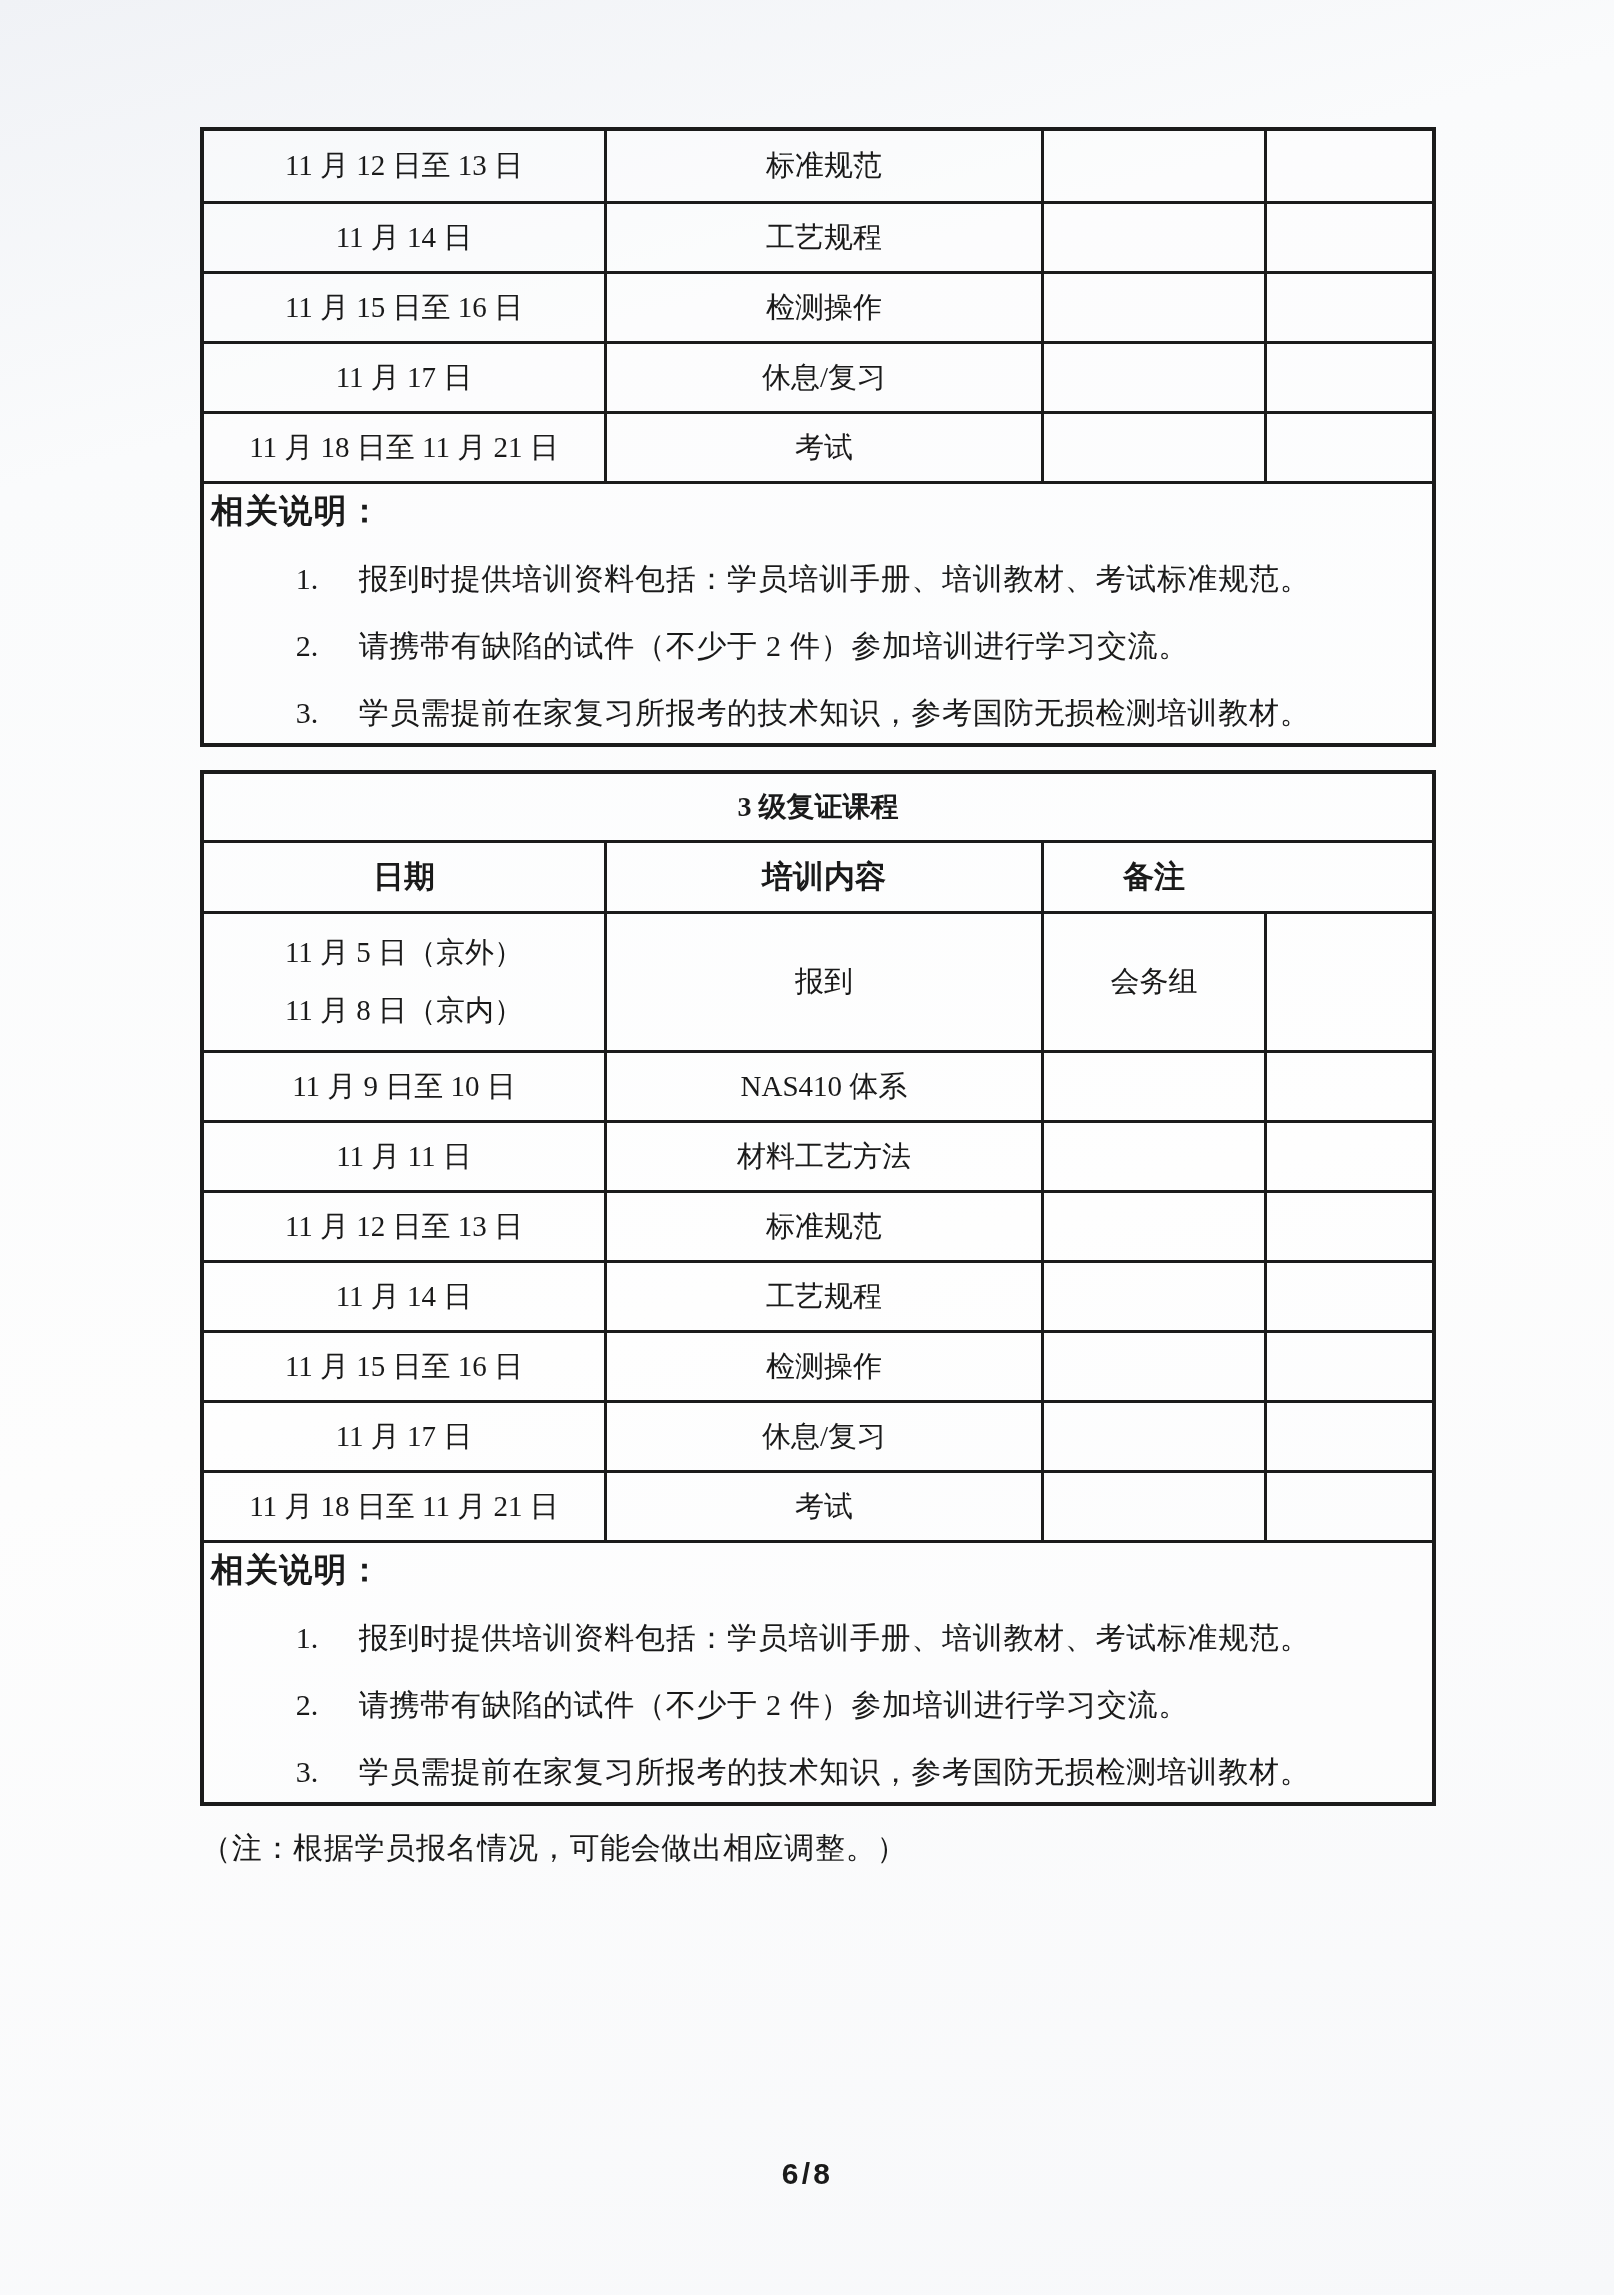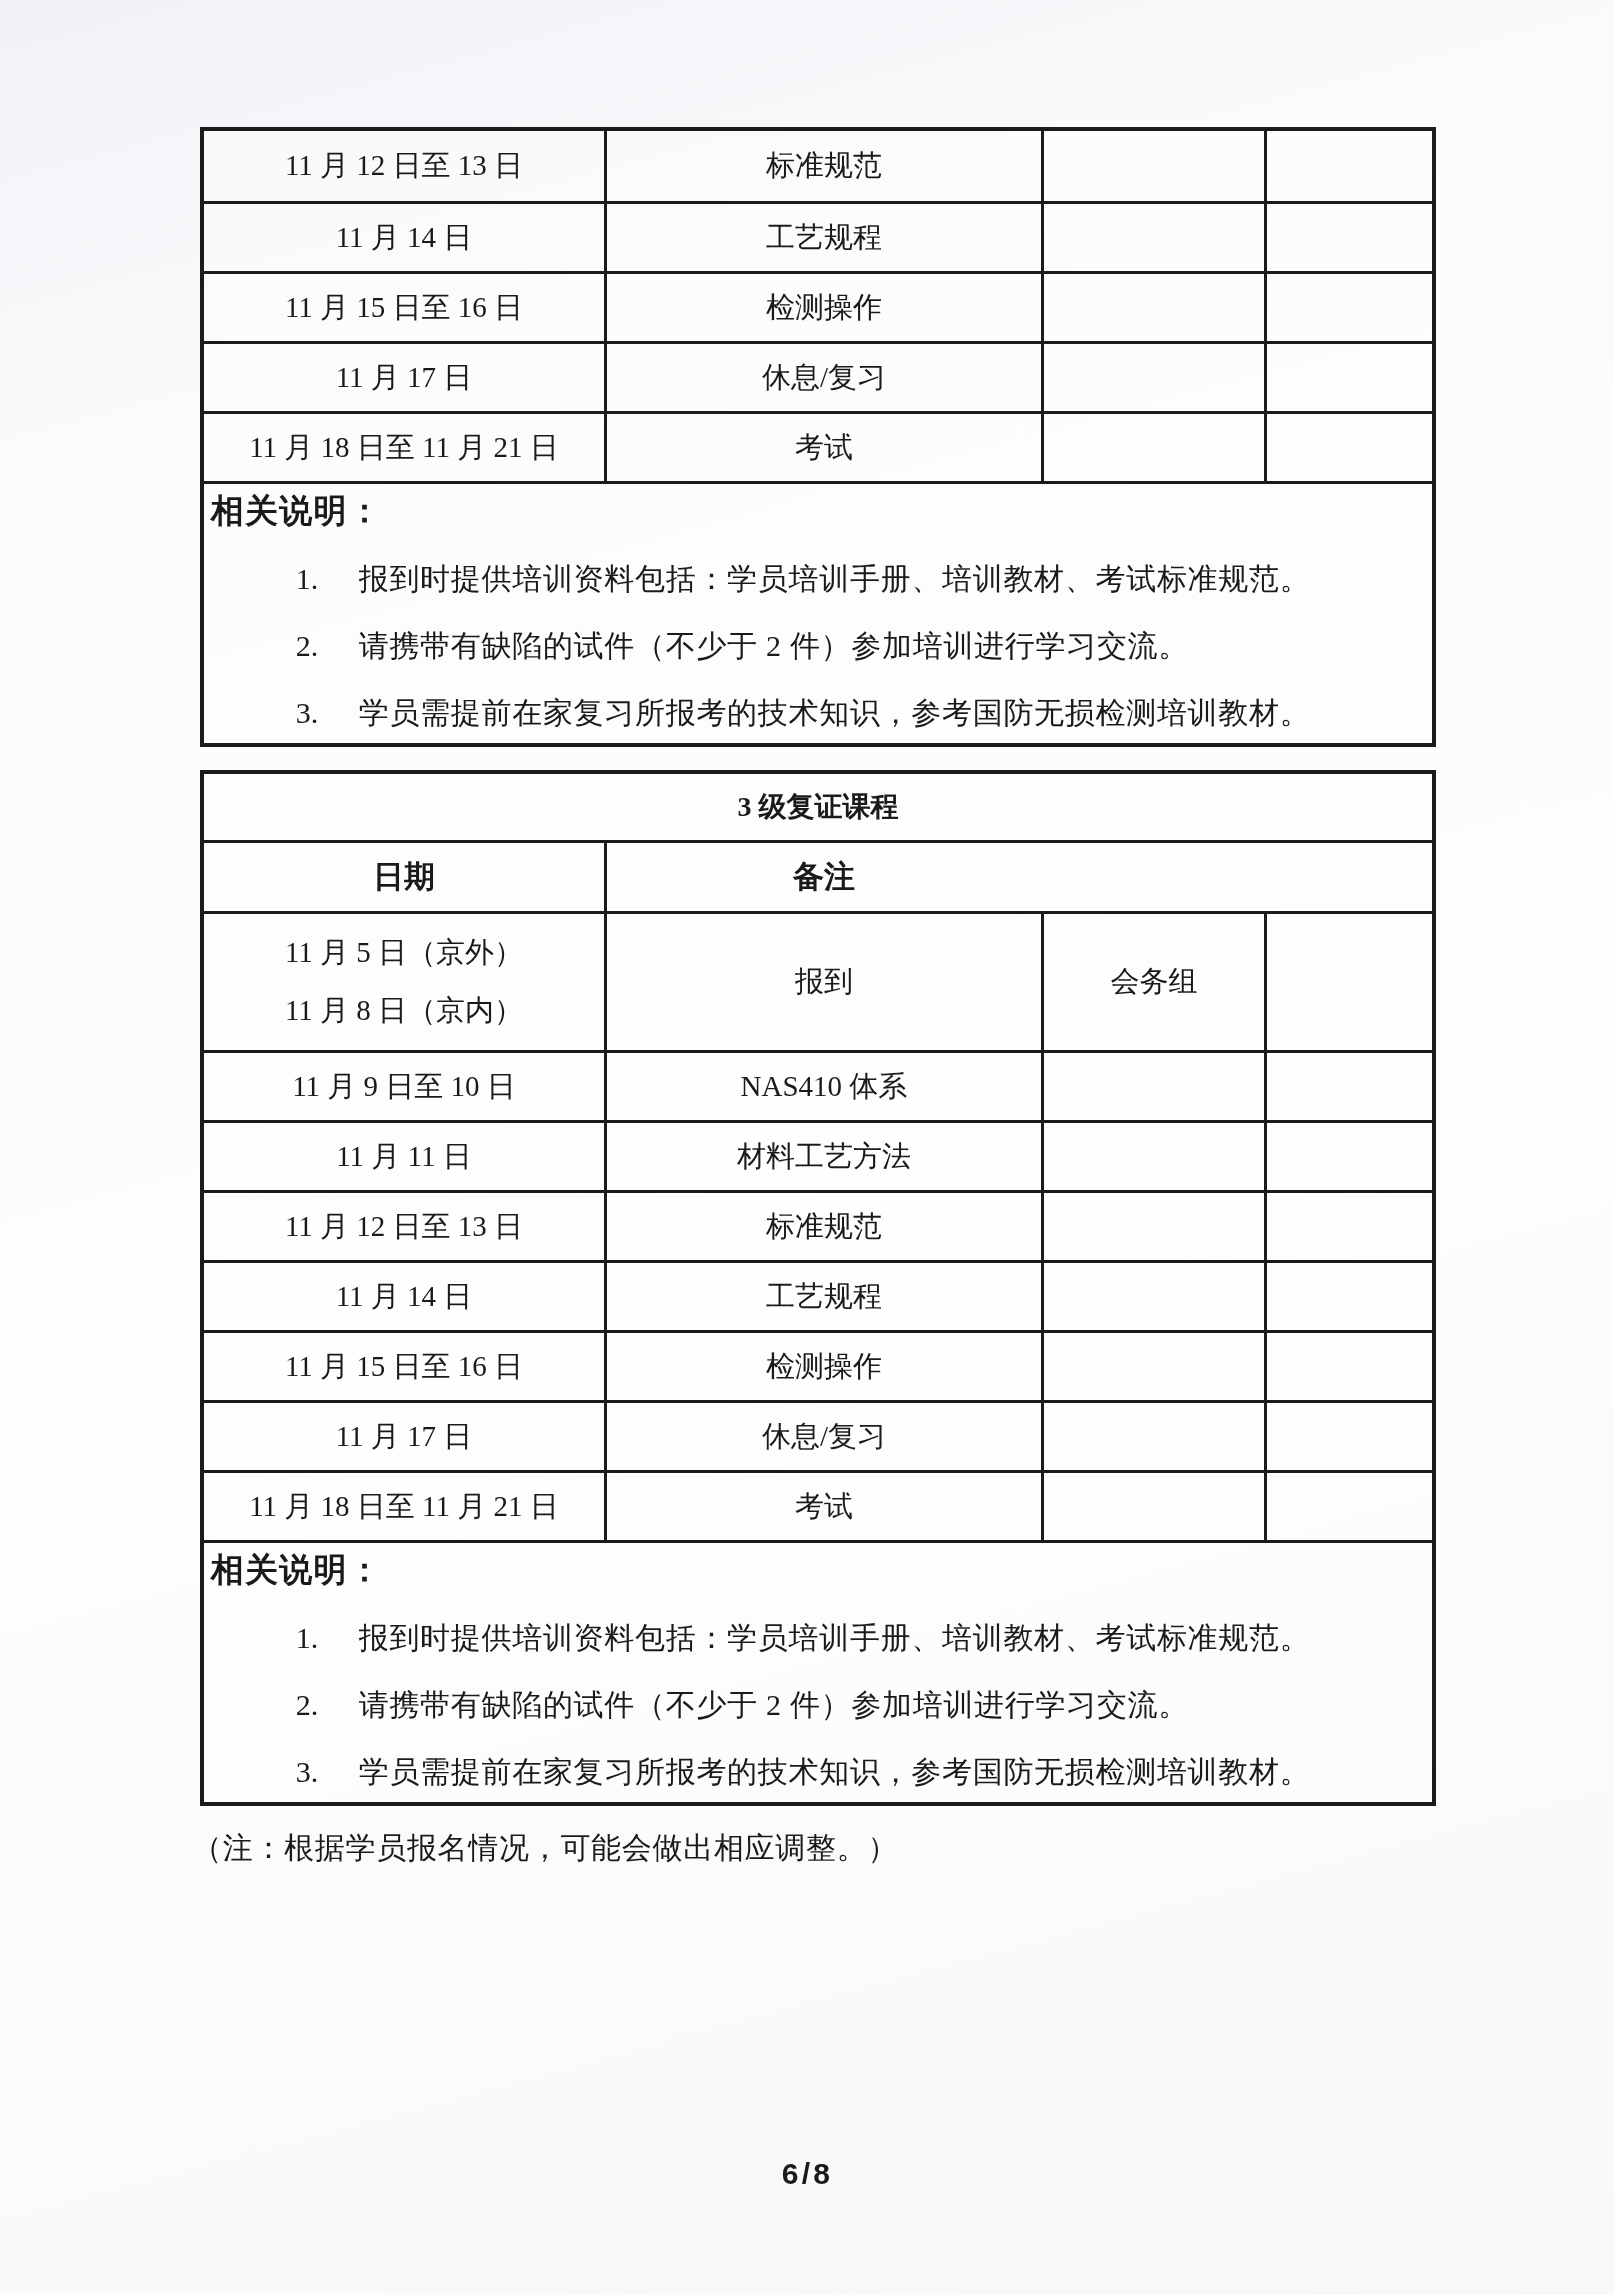--- a/index.html
+++ b/index.html
@@ -60,21 +60,21 @@
   }
   .note-item{
     display:flex;
     margin-top:27px;
     padding-left:85px;
     font-size:30px;line-height:40px;
   }
   .note-num{width:63px;flex:none;}
   .note-text{flex:1;letter-spacing:0.7px;}
   .note-line{
-    position:absolute;left:192px;top:1828px;
+    position:absolute;left:201px;top:1828px;
     font-size:30px;line-height:40px;letter-spacing:0.7px;
     margin:0;
   }
   .page-number{
     position:absolute;top:2157px;left:0;width:100%;
     text-align:center;
     font-size:30px;font-weight:bold;letter-spacing:3.3px;
     font-family:"Liberation Sans","DejaVu Sans",sans-serif;
   }
 </style>
@@ -132,20 +132,21 @@
       </div>
     </div>
   </section>
 
   <section class="box box2">
 
     <div class="title-row">3 级复证课程</div>
 
     <div class="row header-row">
       <div class="cell">日期</div>
+      <div class="cell">培训内容</div>
       <div class="cell">备注</div>
     </div>
 
     <div class="row checkin-row">
       <div class="cell">
         <div class="date-stack">
           <span>11 月 5 日（京外）</span>
           <span>11 月 8 日（京内）</span>
         </div>
       </div>

